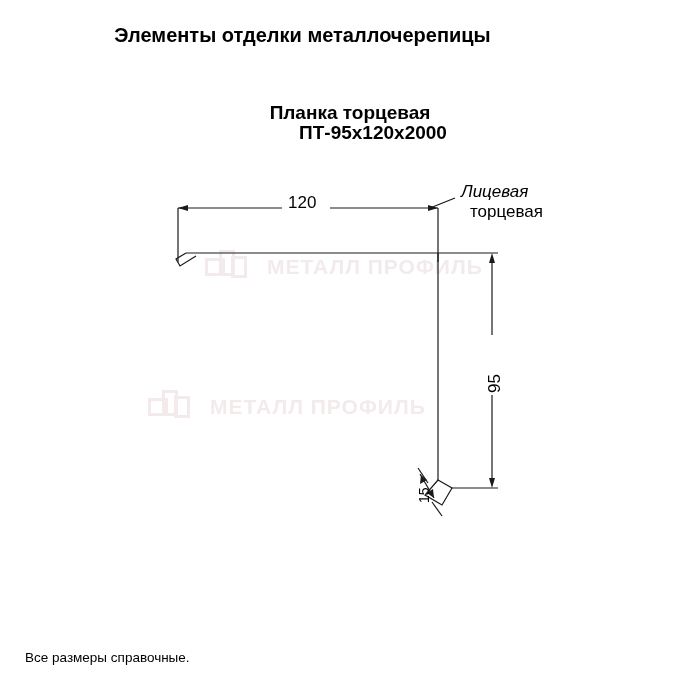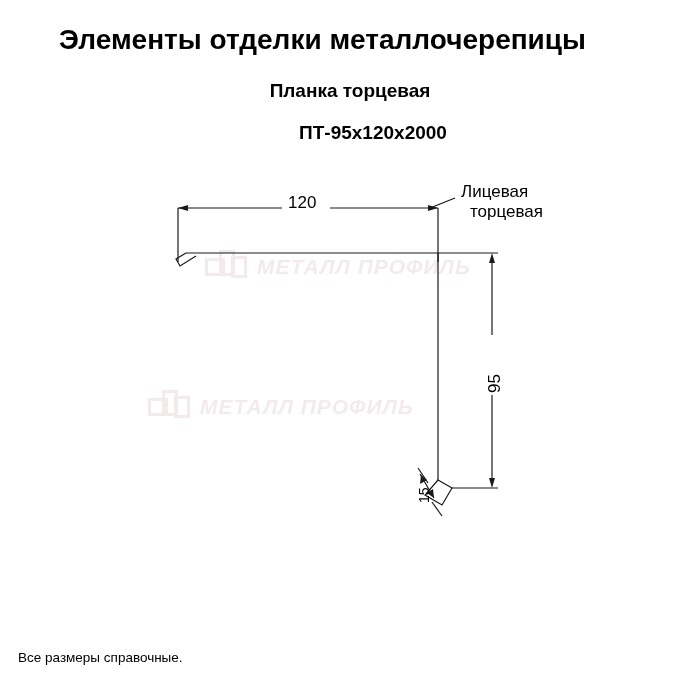--- a/index.html
+++ b/index.html
@@ -18,29 +18,28 @@
   .page {
     position: absolute;
     inset: 0;
   }
   .title-main {
     position: absolute;
     top: 24px;
     left: 0;
     width: 605px;
     text-align: center;
-    font-size: 28px;
+    font-size: 20px;
     font-weight: bold;
     letter-spacing: 0px;
     color: #000;
-    margin-left: 20px;
   }
   .title-sub {
     position: absolute;
-    top: 80px;
+    top: 102px;
     left: 0;
     width: 700px;
     text-align: center;
     font-size: 19px;
     font-weight: bold;
     color: #000;
   }
   .title-code {
     position: absolute;
     top: 122px;
@@ -64,23 +63,22 @@
     top: 150px;
     left: 0;
     width: 700px;
     height: 420px;
     pointer-events: none;
   }
   .wm {
     position: absolute;
     display: flex;
     align-items: center;
-    gap: 10px;
+    gap: 20px;
     opacity: 0.5;
-    font-style: italic;
   }
   .wm-text {
     font-size: 21px;
     font-weight: bold;
     color: #e6d7d9;
     letter-spacing: 1px;
     white-space: nowrap;
   }
   .wm-logo {
     width: 42px;
@@ -116,21 +114,21 @@
     white-space: nowrap;
     transform: rotate(-90deg);
     transform-origin: left top;
   }
   .note {
     position: absolute;
     left: 18px;
     font-size: 13.5px;
     color: #000;
   }
-  .note1 { top: 650px; }
+  .note1 { top: 650px; margin-left: 7px; }
   .note2 { top: 670px; }
 </style>
 </head>
 <body>
 
 <div class="page">
 
   <div class="title-main">Элементы отделки металлочерепицы</div>
   <div class="title-sub">Планка торцевая</div>
   <div class="title-code">ПТ-95х120х2000</div>
@@ -185,21 +183,21 @@
 
         <line x1="418" y1="318" x2="428" y2="333"></line>
         <line x1="432" y1="352" x2="442" y2="366"></line>
         <line x1="420" y1="324" x2="434" y2="348"></line>
         <polygon points="421,325 420,334 427,330" fill="#1a1a1a" stroke="none"></polygon>
         <polygon points="434,348 427,343 433,339" fill="#1a1a1a" stroke="none"></polygon>
       </g>
     </svg>
 
     <div class="label" style="left: 288px; top: 43px;">120</div>
-    <div class="label" style="left: 461px; top: 32px;">Лицевая</div>
+    <div class="label" style="left: 461px; top: 32px; font-style: italic;">Лицевая</div>
     <div class="label" style="left: 470px; top: 52px;">торцевая</div>
     <div class="label-vert" style="left: 485px; top: 243px;">95</div>
     <div class="label-small-vert" style="left: 416px; top: 353px;">15</div>
   </div>
 
   <div class="note note1">Все размеры справочные.</div>
 
 </div>
 
 </body></html>

